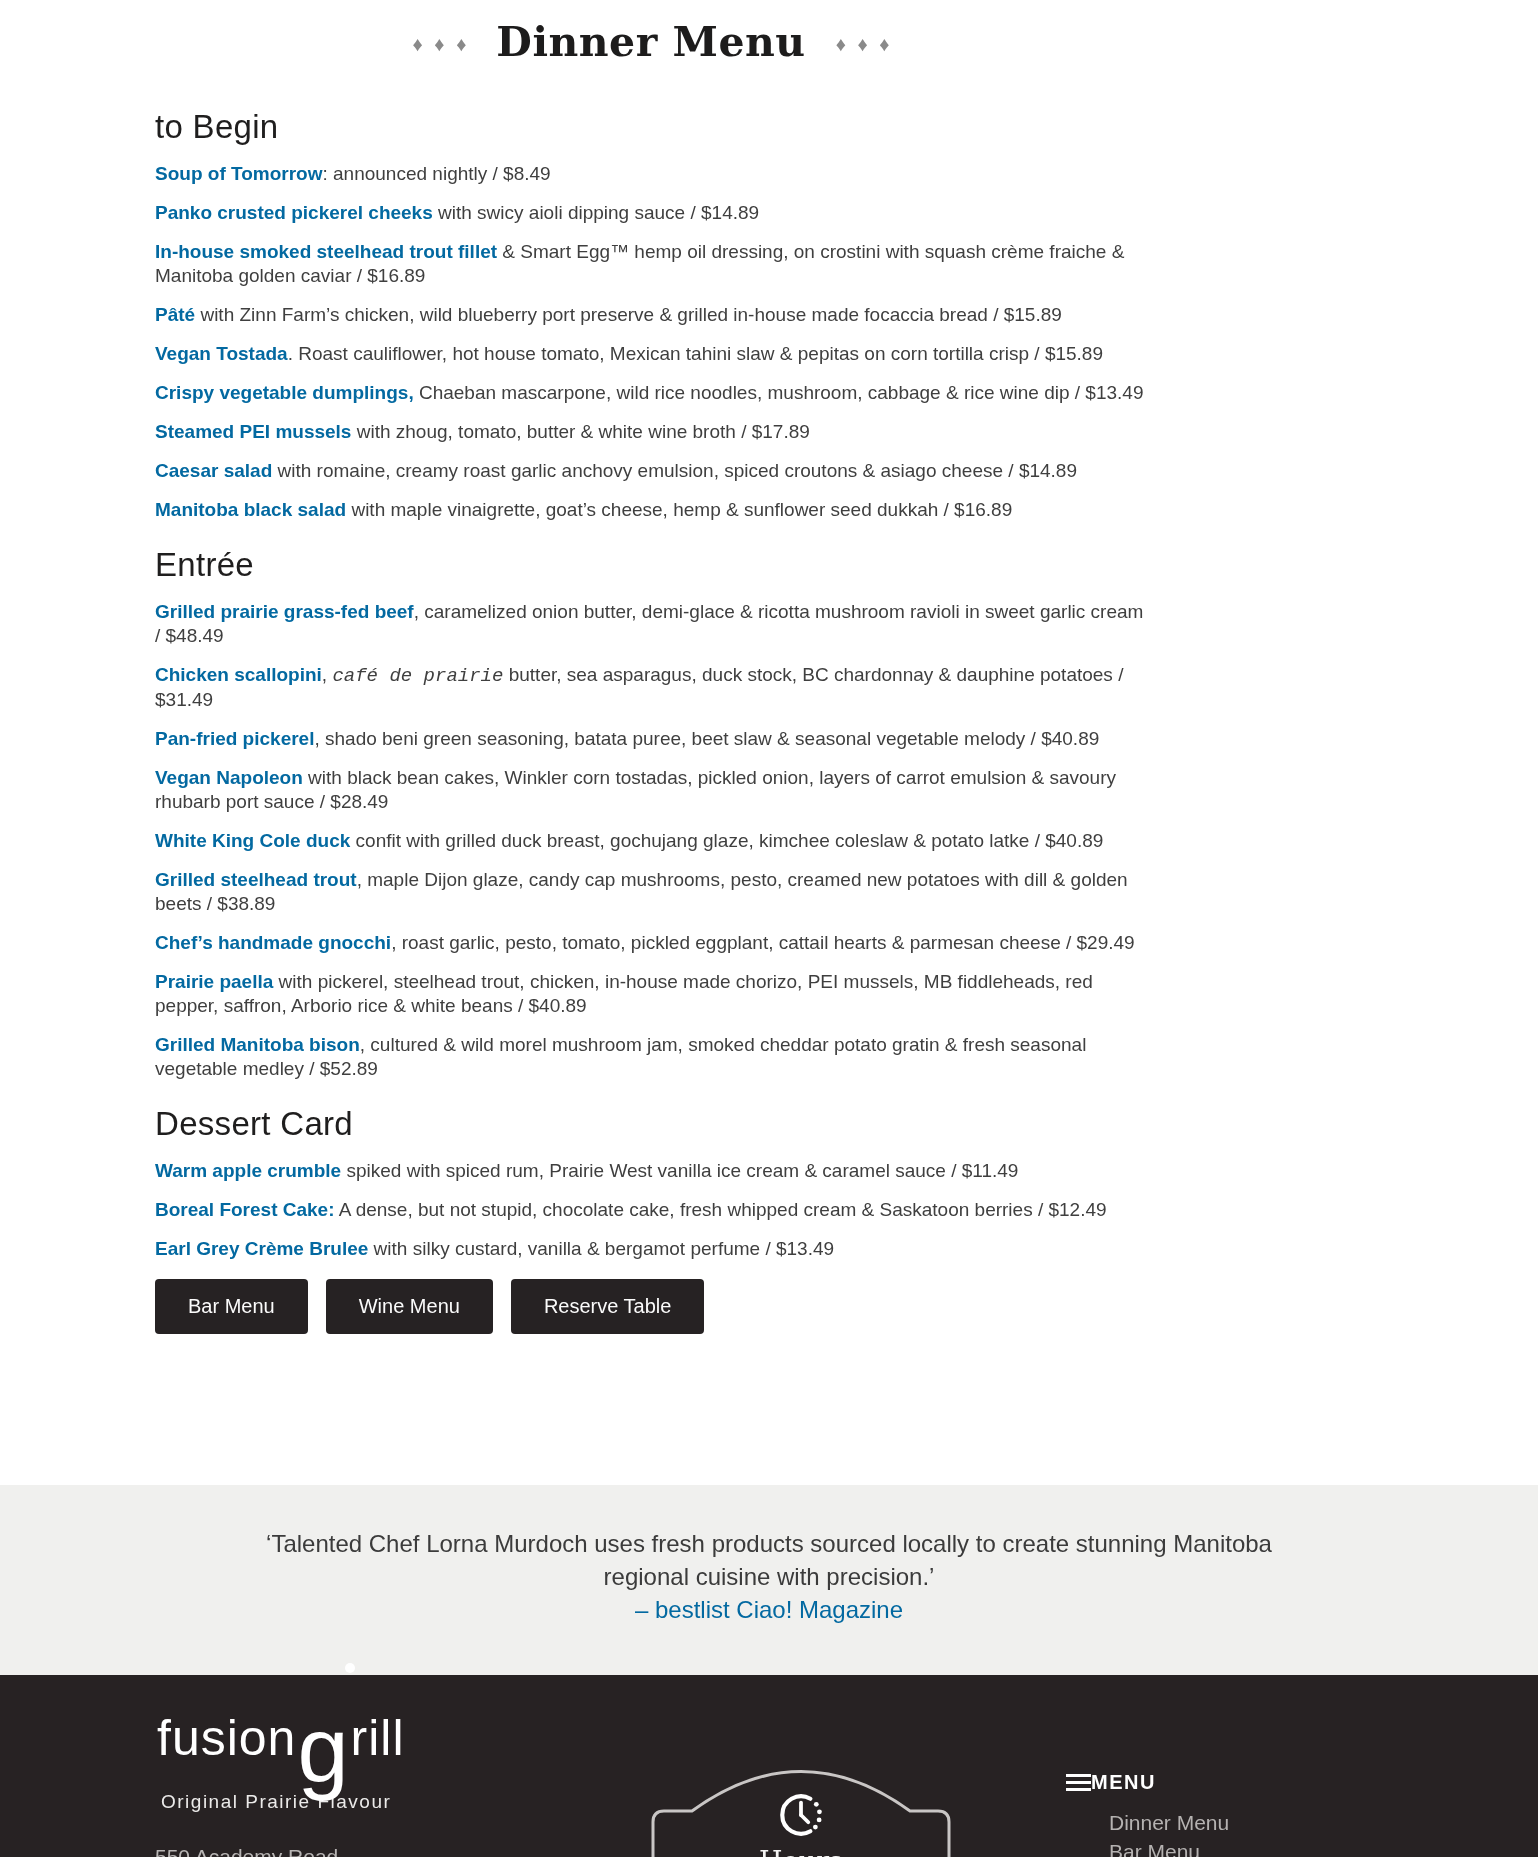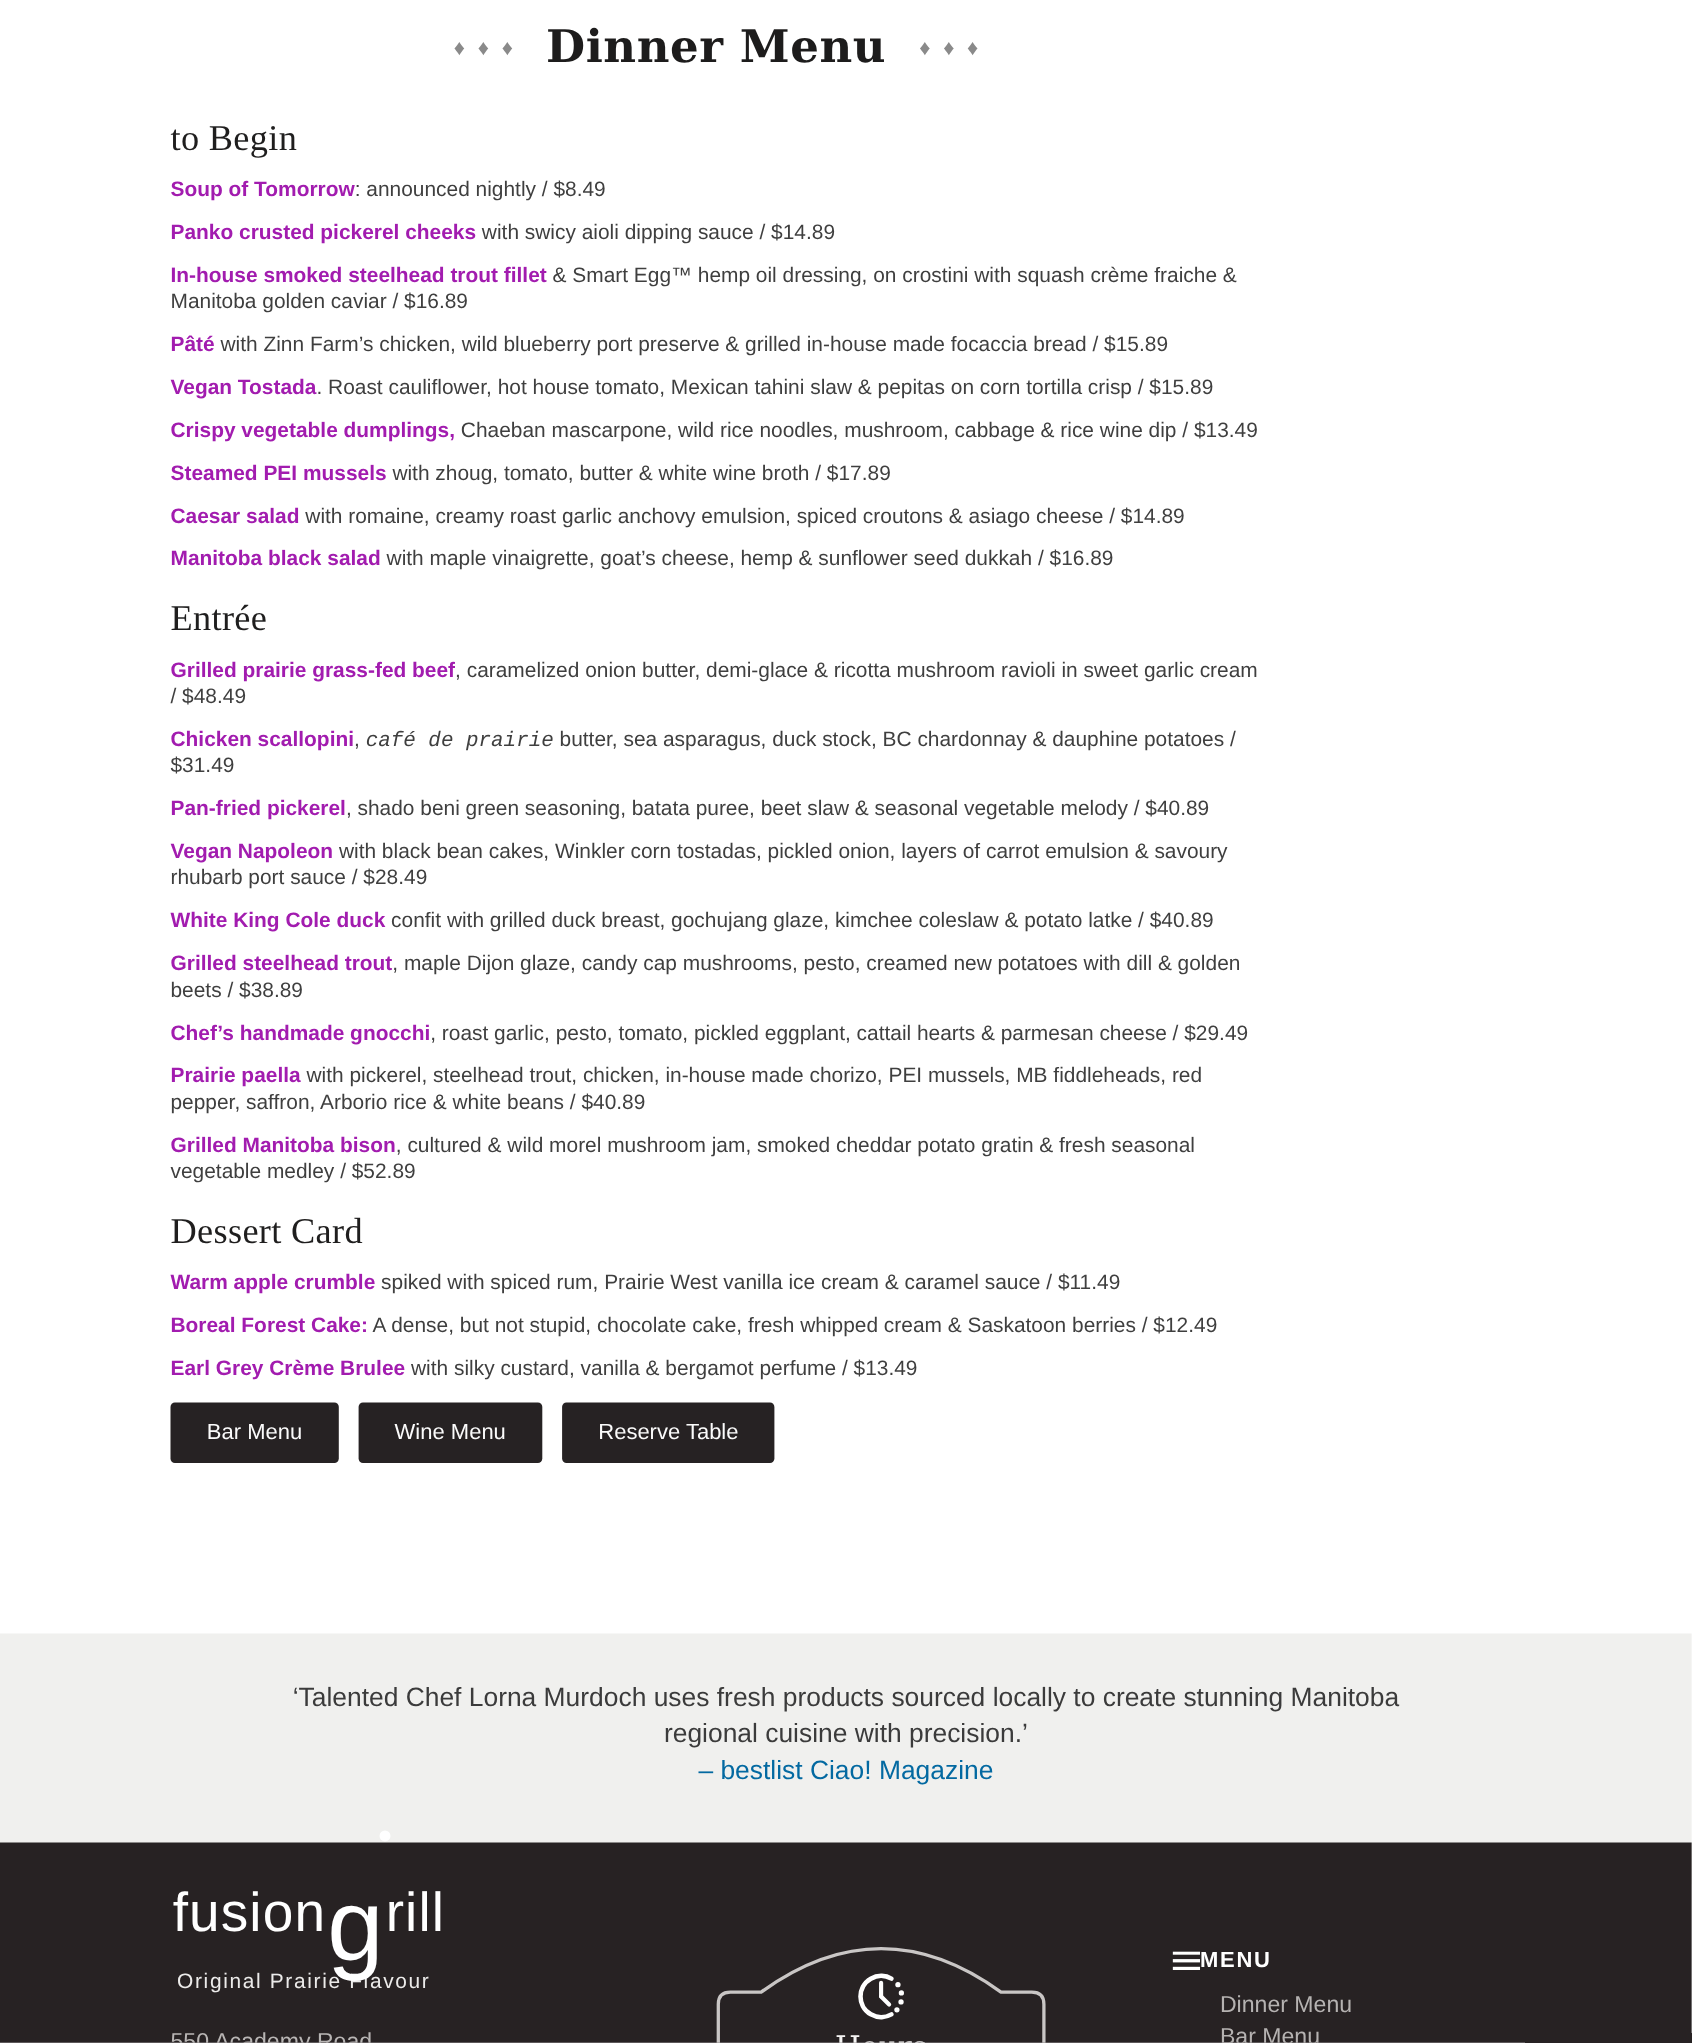--- a/index.html
+++ b/index.html
@@ -12,27 +12,27 @@
   }
   
   .content{position:relative;margin-left:155px;width:992px;padding-top:18px;}
   .page-title-row{display:flex;align-items:center;justify-content:center;gap:30px;margin:0;}
   .page-title{
     font-family:"DejaVu Serif","Liberation Serif",serif;
     font-weight:700;font-size:41px;color:#1d1c1c;letter-spacing:.5px;
   }
   .diamonds{color:#8a8a8a;font-size:20px;word-spacing:6px;padding-top:4px;}
   .section-heading{
-    font-family:Liberation Serif, serif;
+    font-family:Liberation Sans, sans-serif;
     font-weight:400;font-size:33px;color:#1f1e1e;
     margin:24px 0 16px;letter-spacing:.3px;
   }
   #sections section:first-child .section-heading{margin-top:42px;}
   .item{font-size:19px;line-height:24px;margin:0 0 15px;color:#3f3f3f;}
-  .item strong{color:#a21caf;font-weight:700;}
+  .item strong{color:#0369a1;font-weight:700;}
   .item em{font-style:italic;font-family:Liberation Mono, monospace;}
   .btn-row{display:flex;gap:18px;margin-top:18px;}
   .btn{
     background:#262223;color:#fbfbfb;border:none;border-radius:4px;
     font-family:"Liberation Sans",sans-serif;font-size:20px;
     padding:0 33px;height:55px;line-height:55px;cursor:pointer;
   }
   
   .quote-band{
     position:absolute;left:0;top:1485px;width:100%;height:228px;

